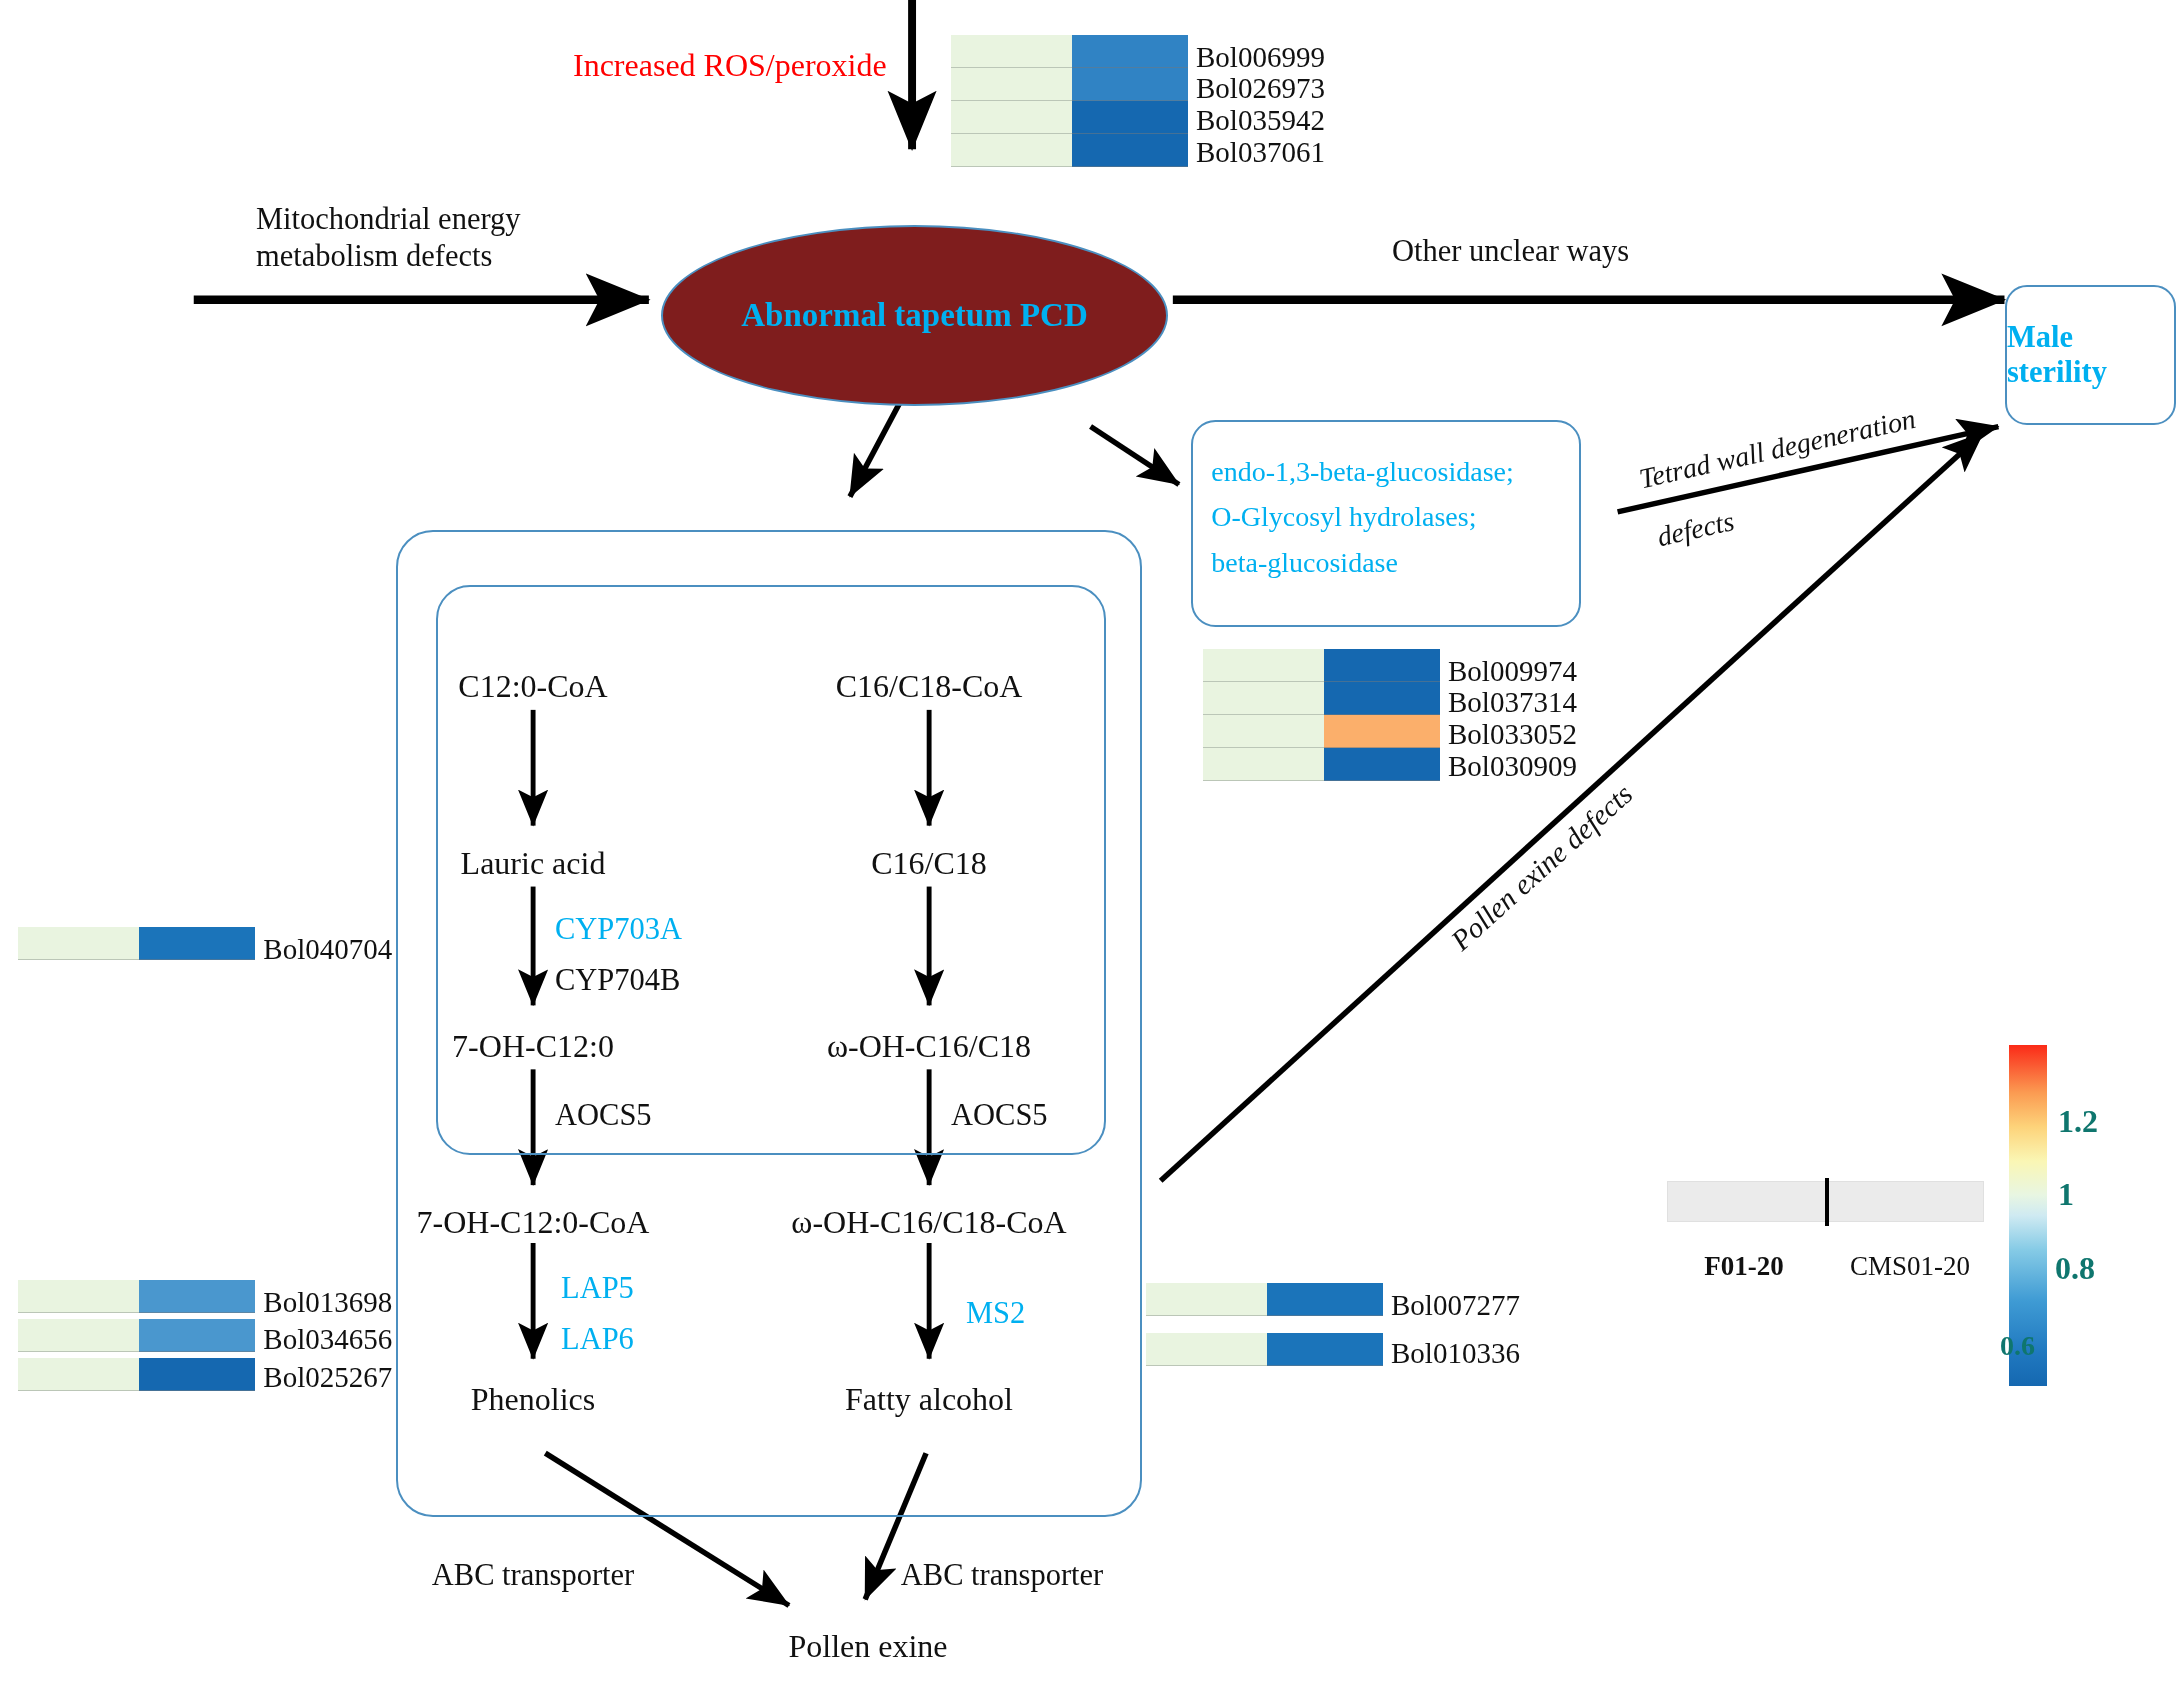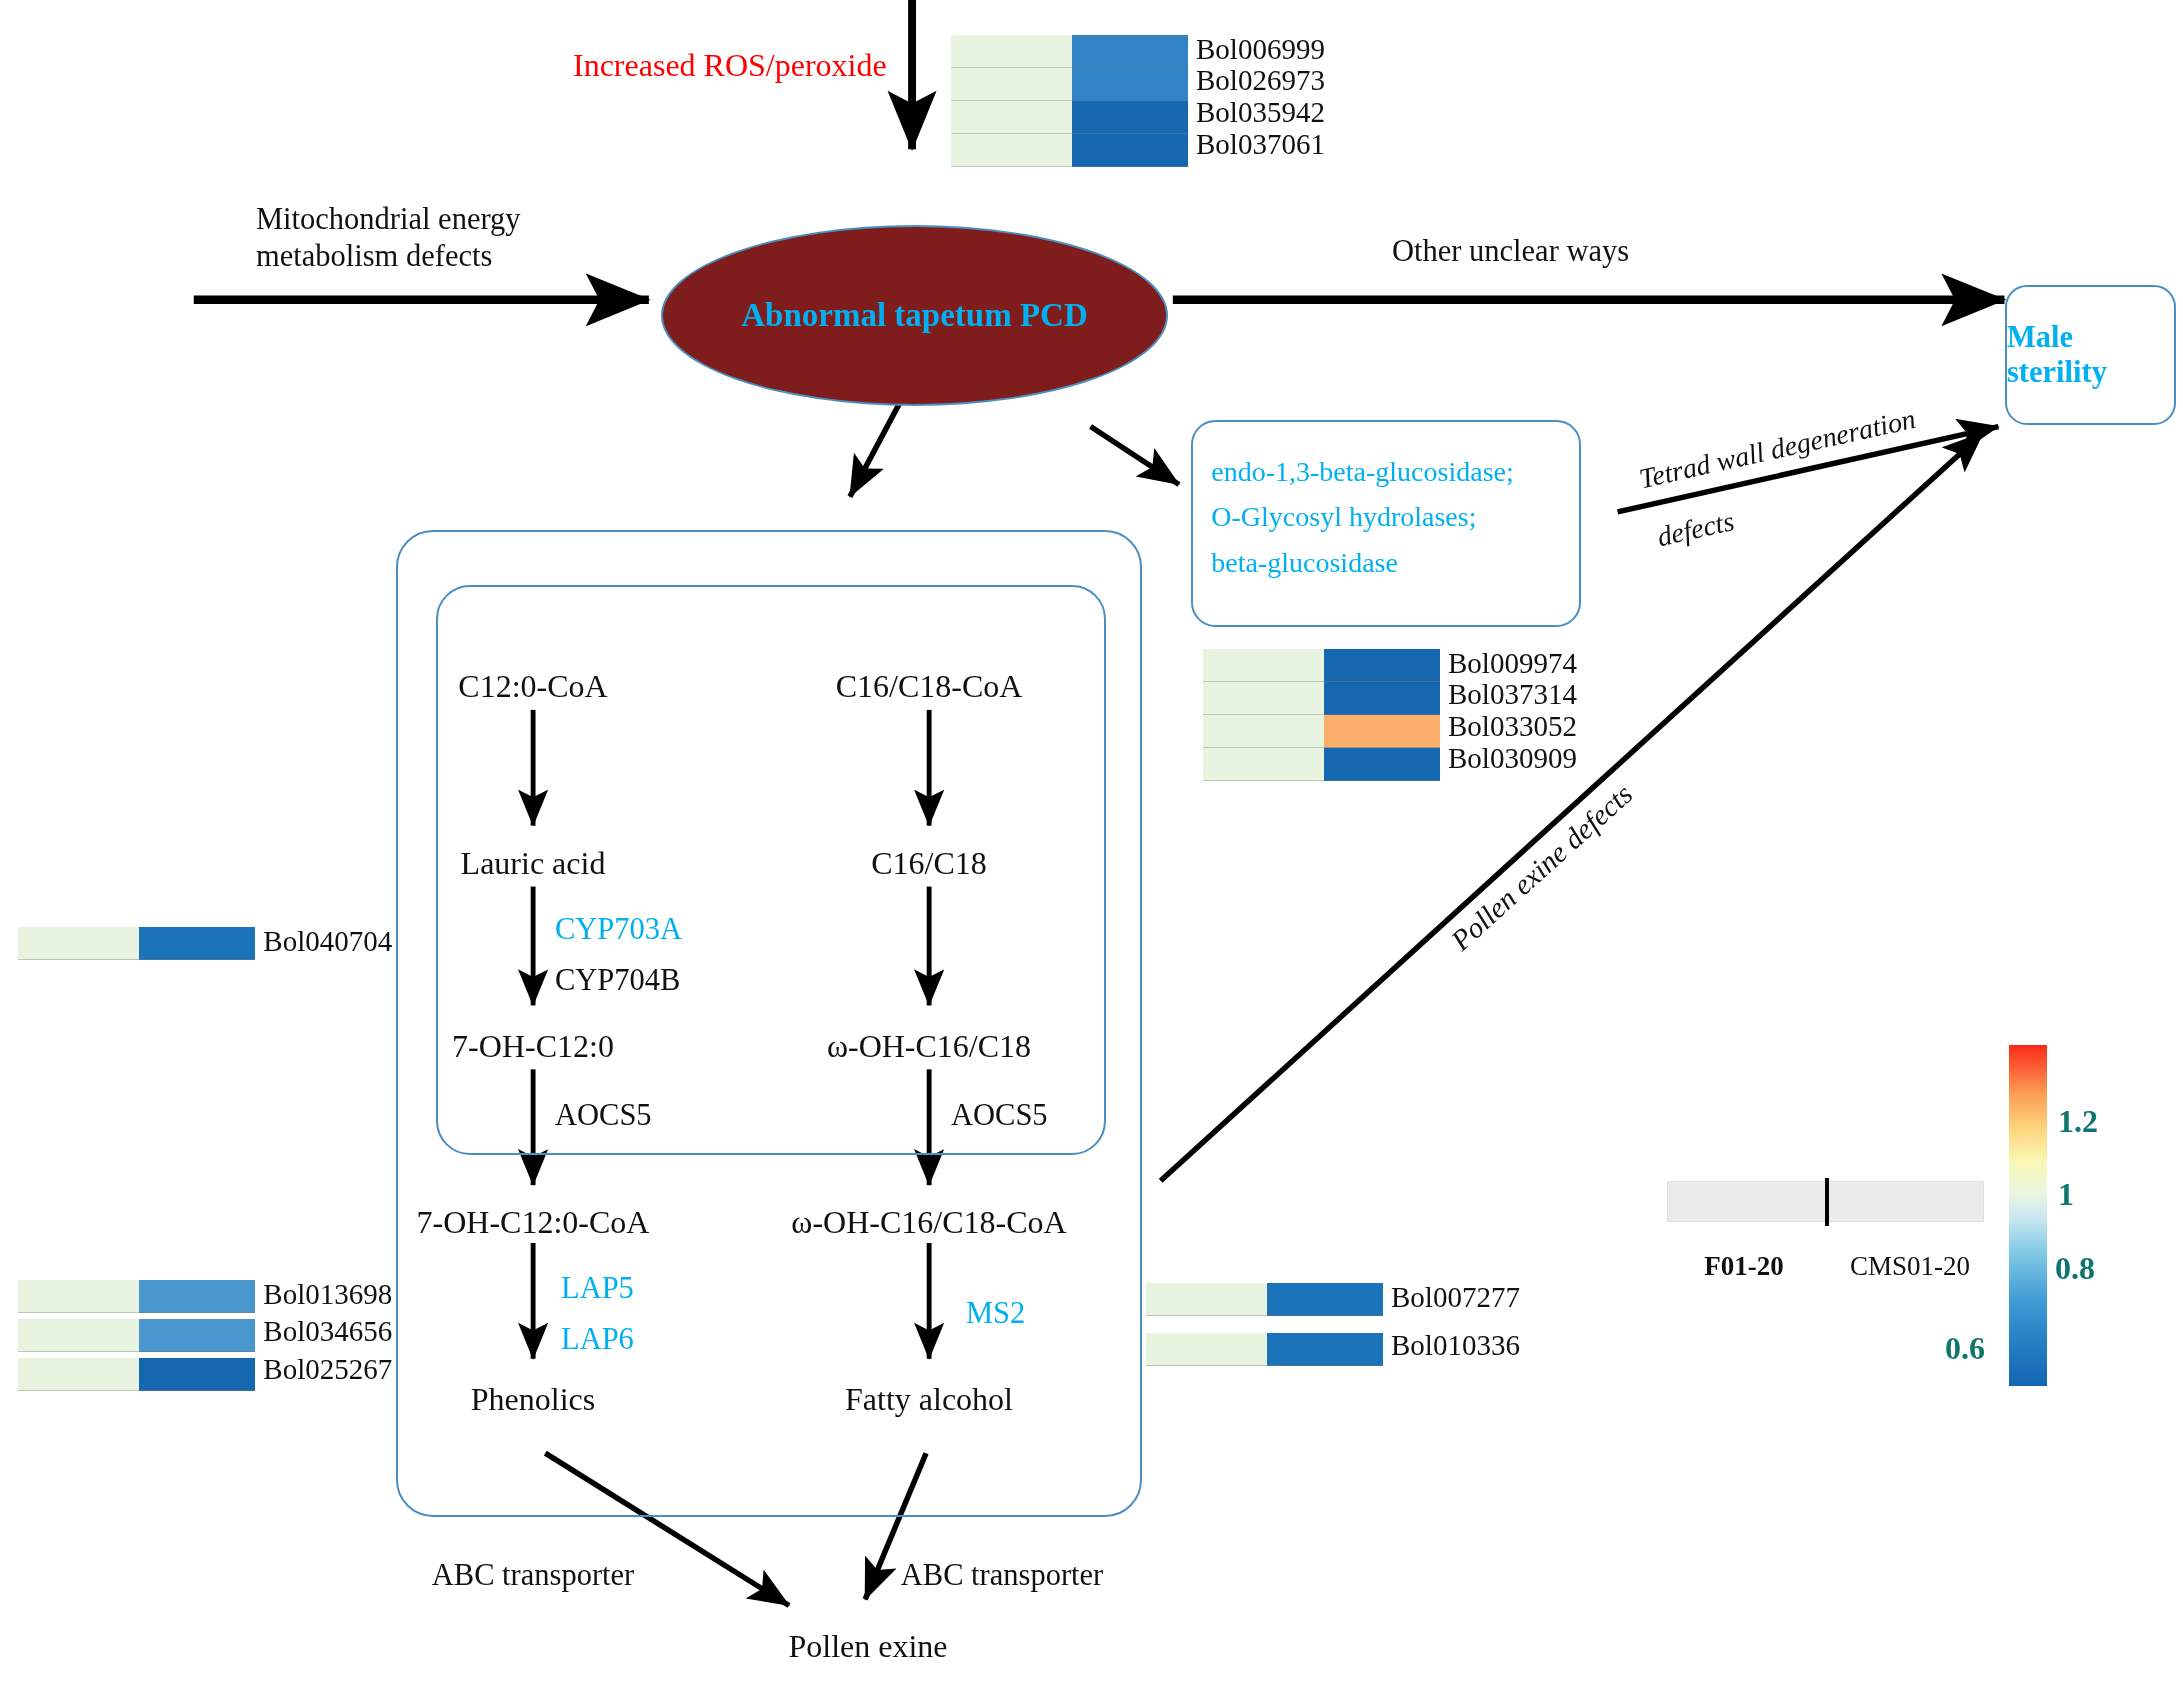--- a/index.html
+++ b/index.html
@@ -51,20 +51,21 @@
 
   
   .hm{position:absolute;}
   .hm-row{display:flex;}
   .hm-cell{display:block;}
   .hm-label{
     position:absolute;
     font-family:"Liberation Serif","DejaVu Serif",serif;
     color:#111;
     white-space:nowrap;
+    margin-top:8px;
   }
 
   
   .cbar{
     position:absolute;
     background:linear-gradient(to top,
       #1568B0 0%,
       #2079C0 10%,
       #3F9BD4 25%,
       #86CBE6 40%,
@@ -274,16 +275,16 @@
 
   <div class="keybar" style="left:1667px;top:1181px;width:317px;height:41px;"></div>
   <div class="keydiv" style="left:1825px;top:1178px;width:4.3px;height:48px;"></div>
   <div class="txt serif t-black s44 ctr" style="left:1744px;top:1250px;font-weight:bold;">F01-20</div>
   <div class="txt serif t-black s44 ctr" style="left:1910px;top:1250px;">CMS01-20</div>
 
   <div class="cbar" style="left:2009px;top:1045px;width:38px;height:341px;"></div>
   <div class="cbar-tick" style="left:2058px;top:1103px;font-size:32px;">1.2</div>
   <div class="cbar-tick" style="left:2058px;top:1176px;font-size:32px;">1</div>
   <div class="cbar-tick" style="left:2055px;top:1250px;font-size:32px;">0.8</div>
-  <div class="cbar-tick" style="left:1945px;top:1330px;font-size:32px;">0.6</div>
+  <div class="cbar-tick" style="left:2000px;top:1330px;font-size:28px;">0.6</div>
 
 </div>
 
 
 </body></html>

